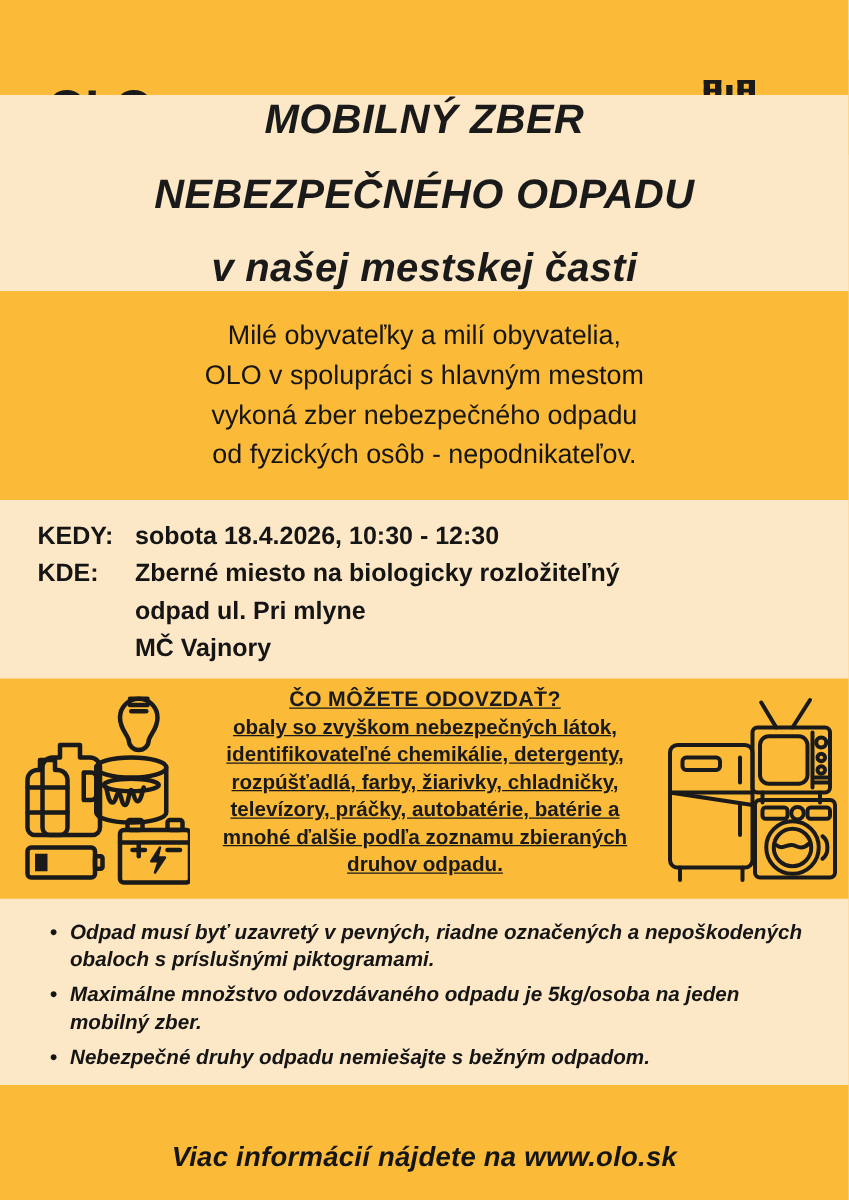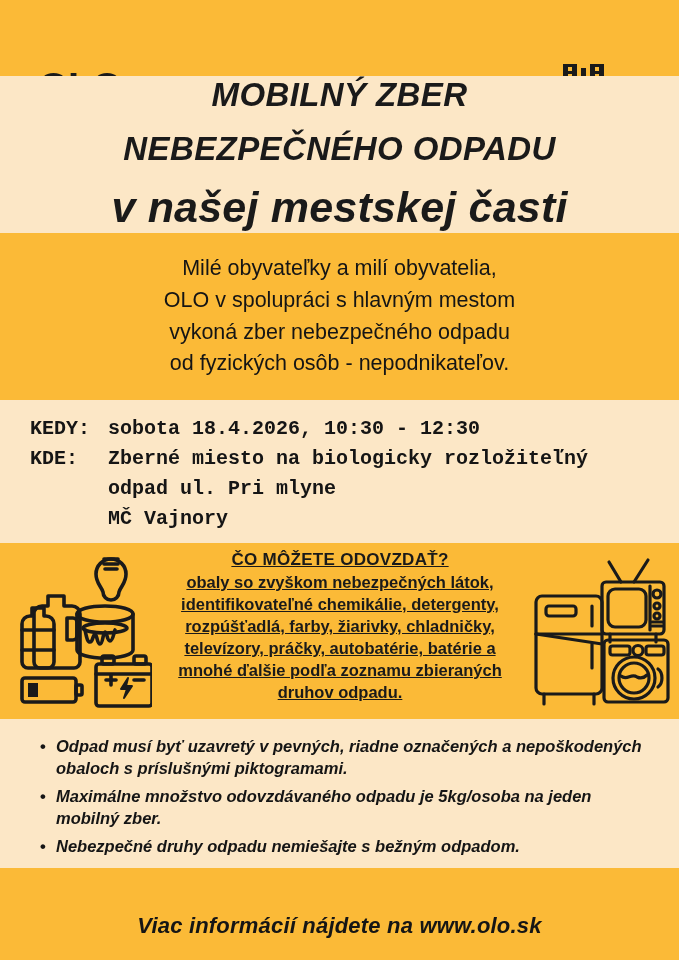--- a/index.html
+++ b/index.html
@@ -25,21 +25,21 @@
     left: 0;
     width: 679px;
     box-sizing: border-box;
   }
   .band-orange { background: #FBBA37; }
   .band-cream  { background: #FCE7C6; }
 
   #band-header    { top: 0;   height: 76px; margin-top: 48px; }
   #band-title     { top: 76px;  height: 157px; }
   #band-intro     { top: 233px; height: 167px; }
-  #band-when      { top: 400px; height: 143px; font-family: Liberation Mono, monospace; }
+  #band-when      { top: 400px; height: 143px; }
   #band-accept    { top: 543px; height: 176px; }
   #band-rules     { top: 719px; height: 149px; }
   #band-footer    { top: 868px; height: 115px; }
 
   
   #olo-logo {
     position: absolute;
     left: 38px;
     top: 19px;
     font-size: 40px;
@@ -76,21 +76,21 @@
     justify-content: space-between;
   }
   .title-line {
     font-weight: bold;
     font-style: italic;
     text-align: center;
     line-height: 1.16;
     color: #1a1a1a;
   }
   .title-upper { font-size: 33px; letter-spacing: 0.4px; }
-  .title-lower { font-size: 43px; letter-spacing: 0.2px; }
+  .title-lower { font-size: 32px; letter-spacing: 0.2px; }
 
   
   #band-intro {
     display: flex;
     flex-direction: column;
     align-items: center;
     justify-content: center;
   }
   .intro-line {
     font-size: 21.5px;

